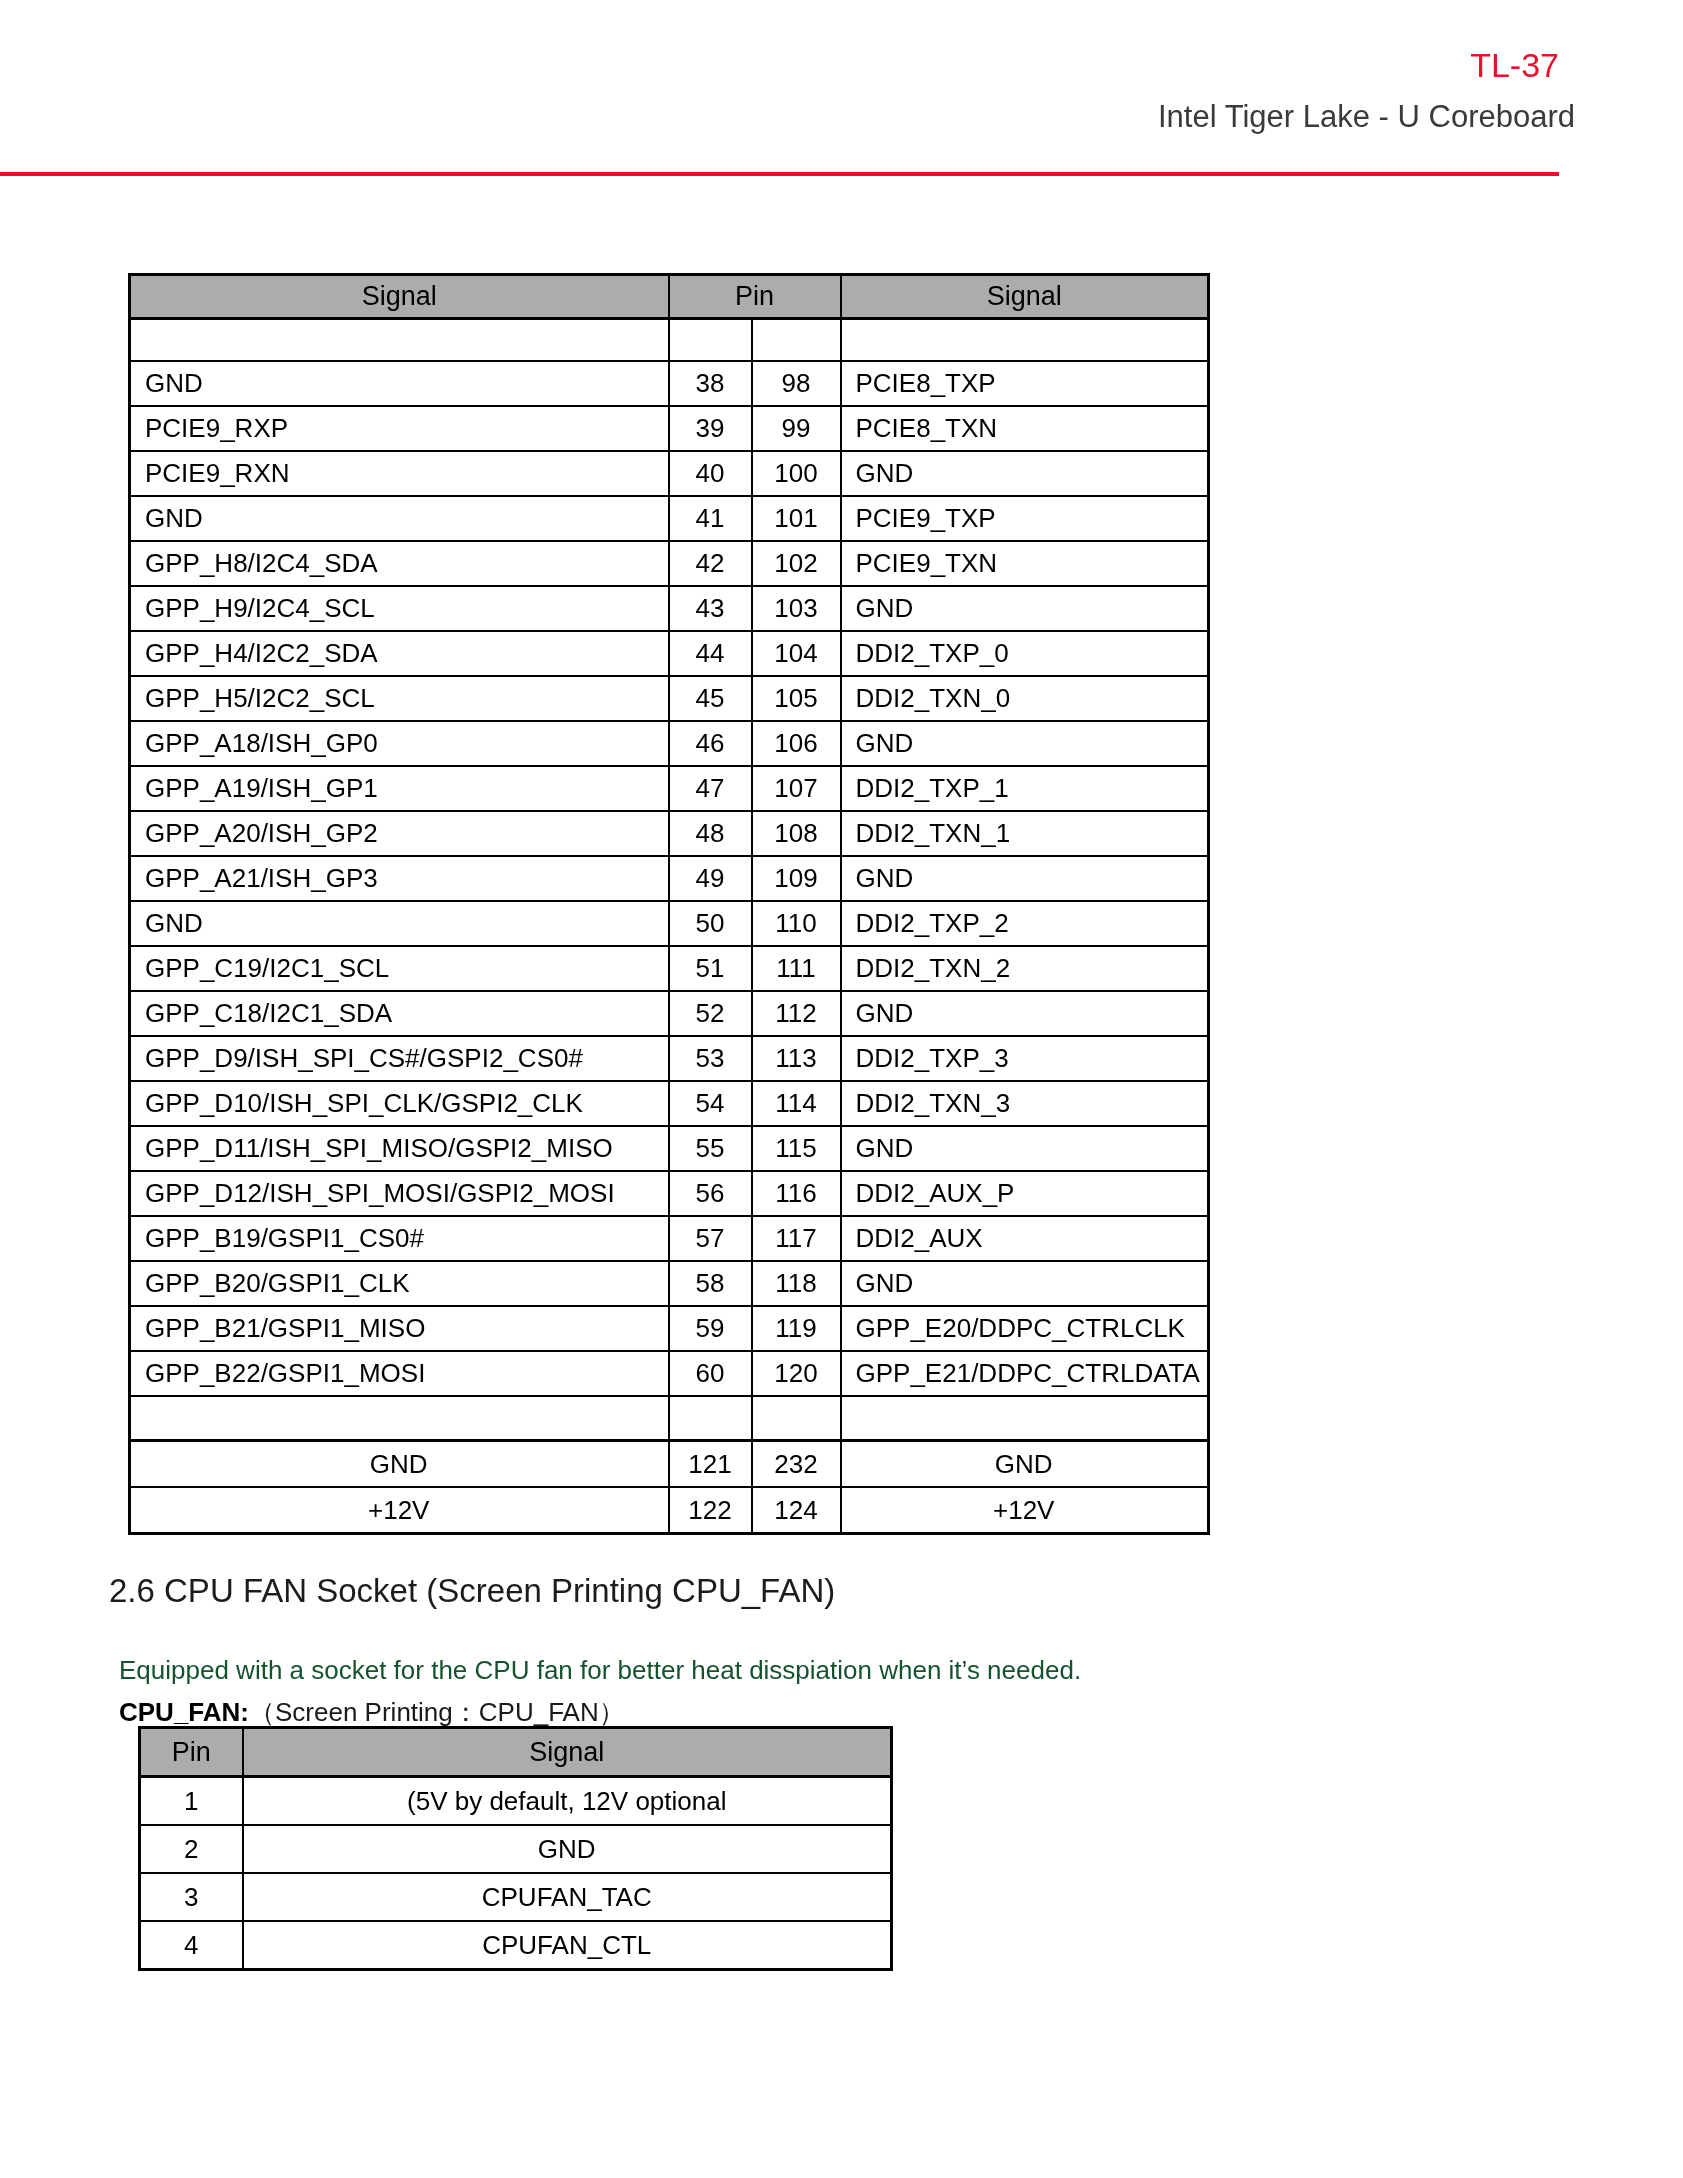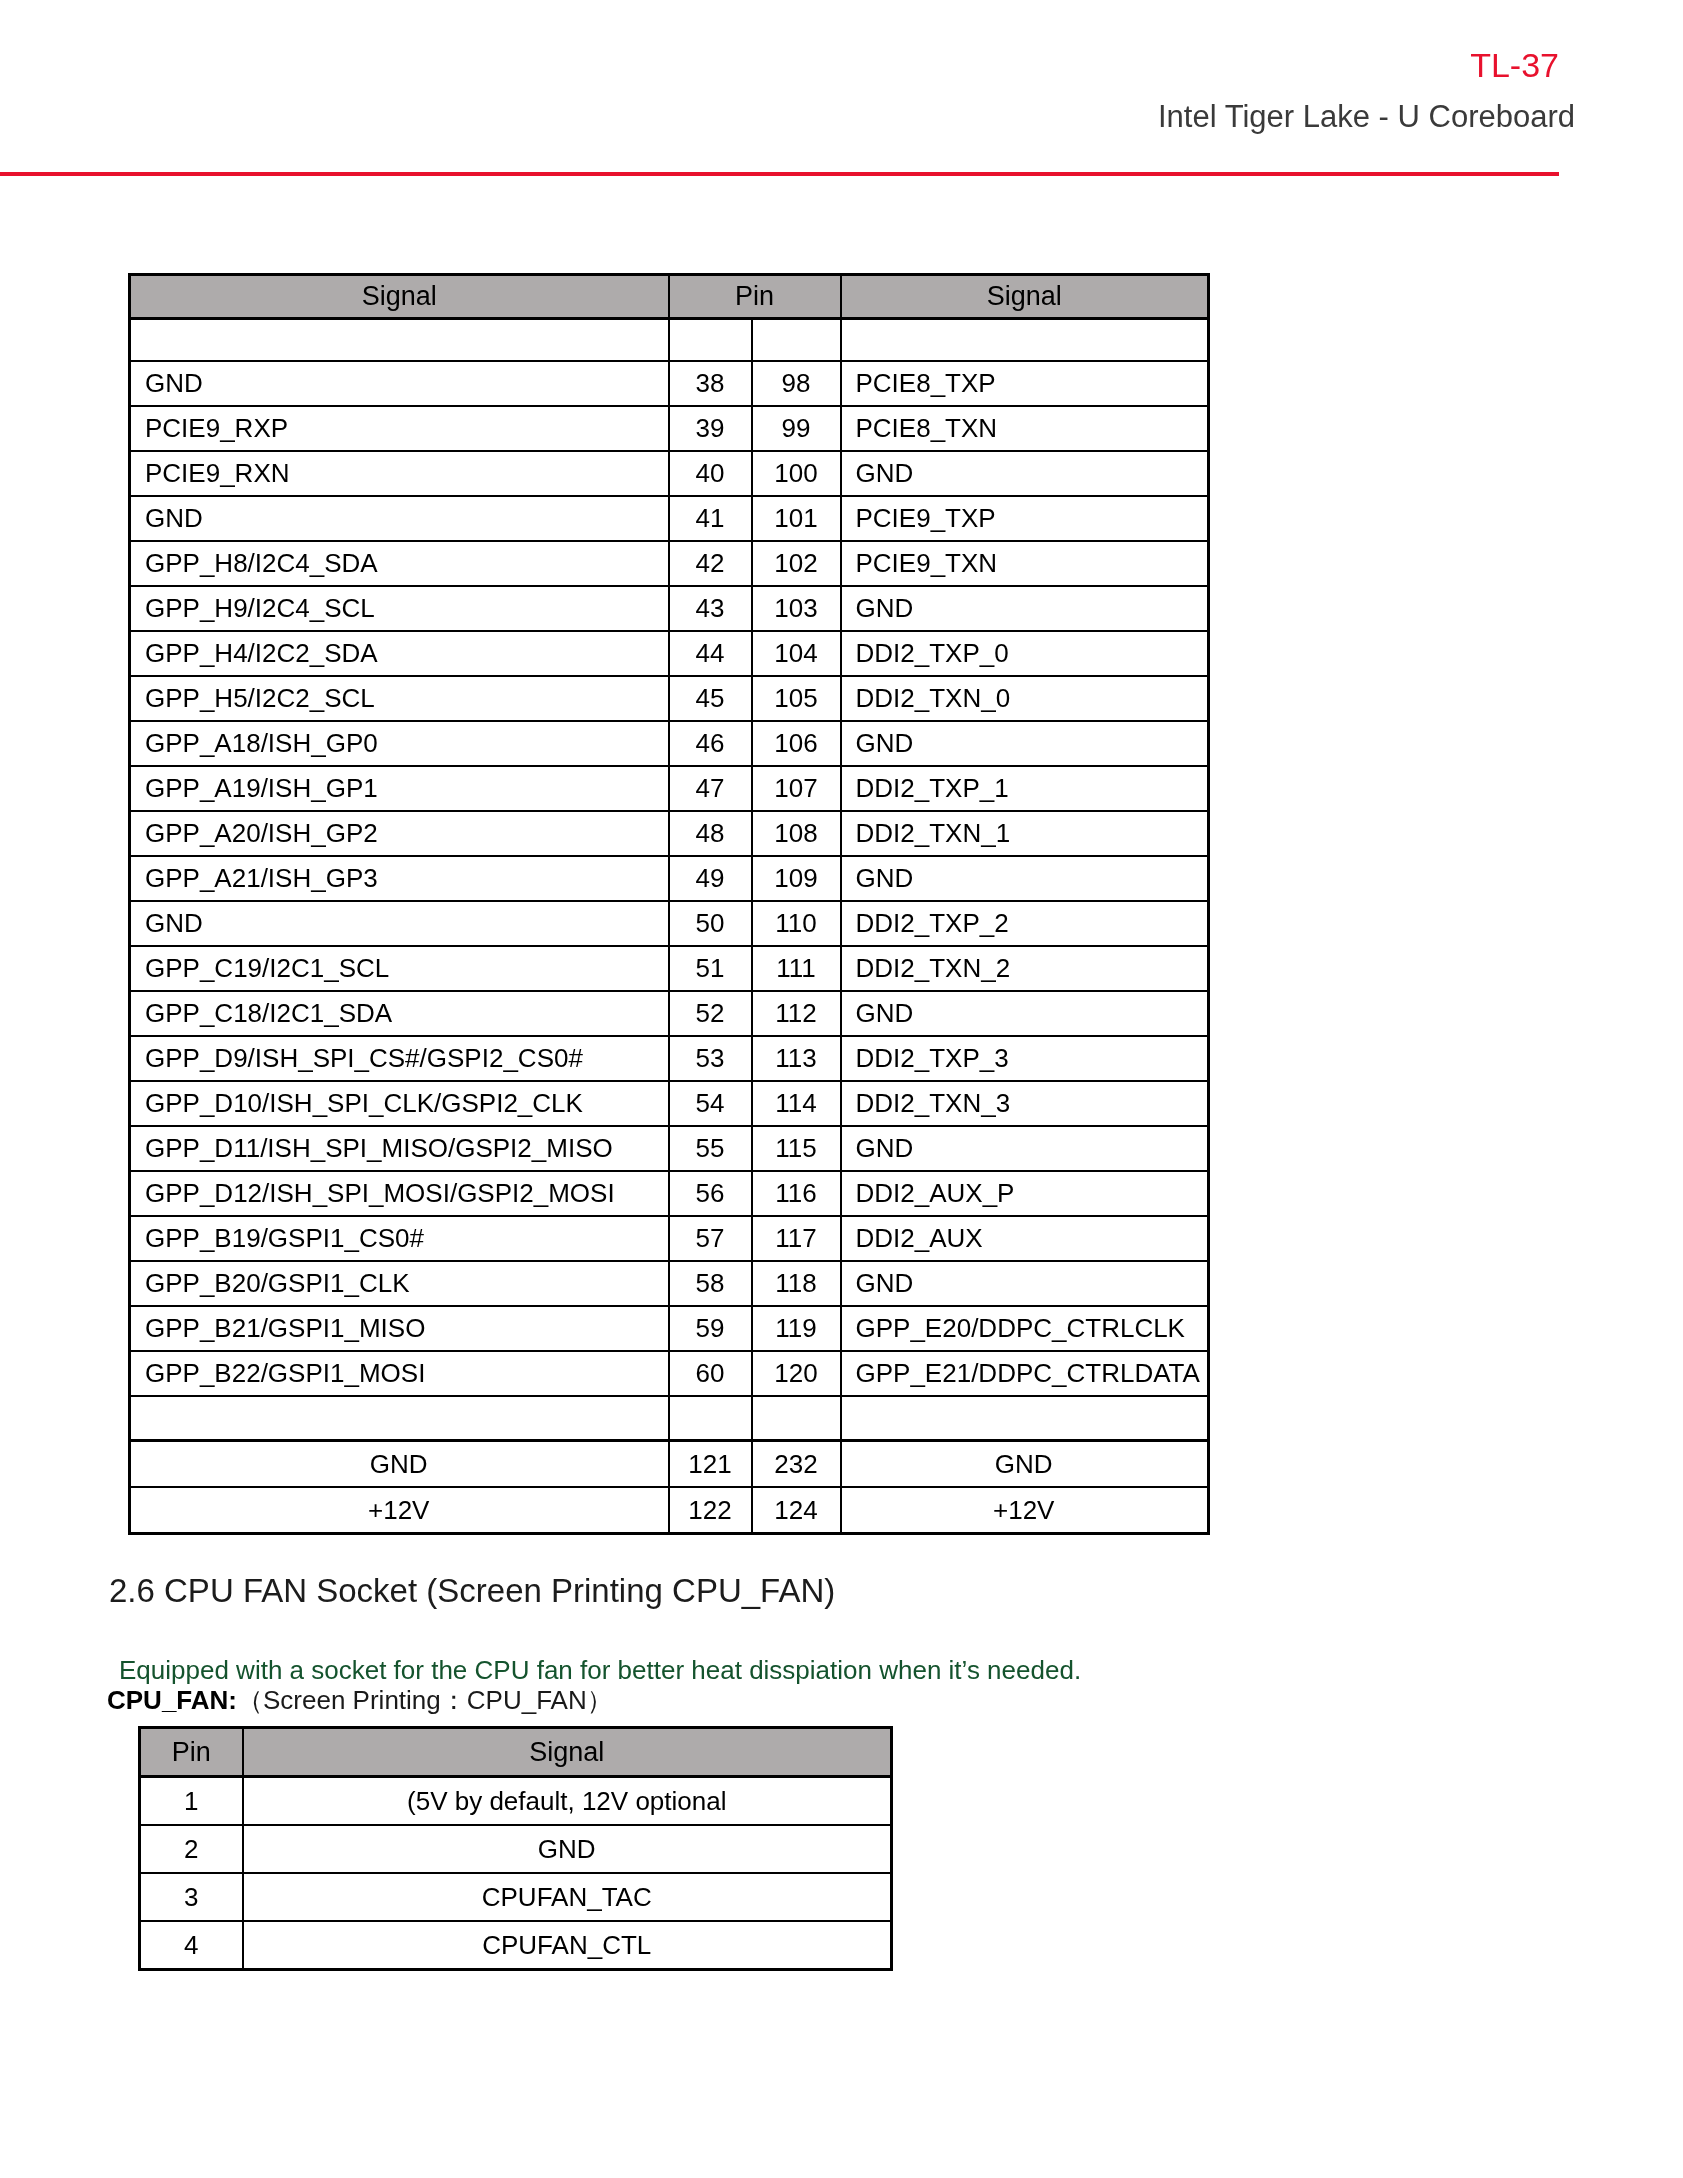--- a/index.html
+++ b/index.html
@@ -57,21 +57,21 @@
   .section-heading {
     position:absolute; top:1572px; left:109px;
     margin:0; font-size:33px; font-weight:normal; color:#1c1c1c;
   }
   .section-paragraph {
     position:absolute; top:1643px; left:107px;
     margin:12px; font-size:26px; color:#14532d;
   }
   .cpu-fan-label {
     position:absolute; top:1683px; left:107px;
-    margin:0; font-size:26px; color:#1a1a1a;
+    margin:12px; font-size:26px; color:#1a1a1a;
   }
   .cpu-fan-label b { font-weight:bold; color:#000; }
 
   
   .fan-table {
     position:absolute; top:1726px; left:138px;
     width:752px;
     border:3px solid #000;
     font-size:26px;
   }

